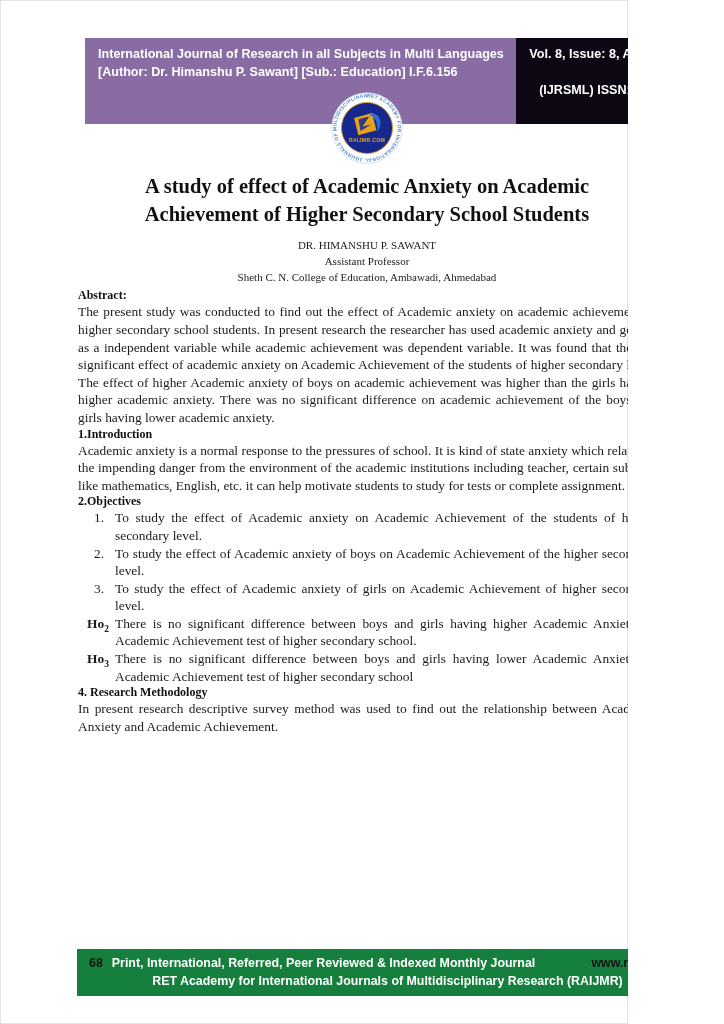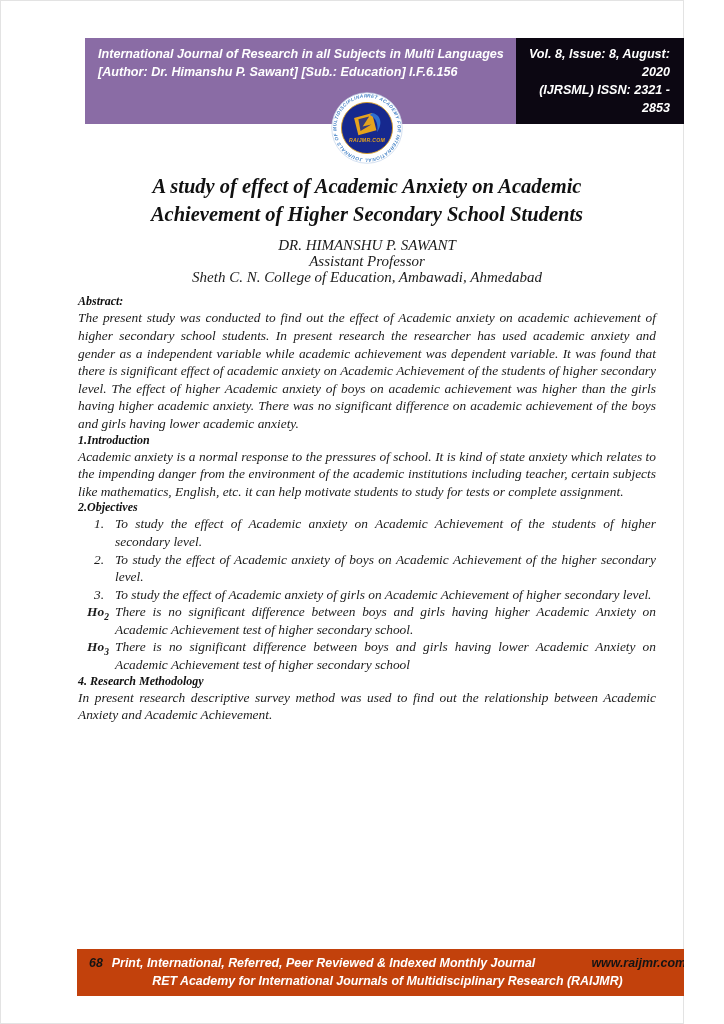--- a/index.html
+++ b/index.html
@@ -2,28 +2,27 @@
 <html><head>
 <meta charset="utf-8">
 <style>
   html, body {
     margin: 0;
     padding: 0;
     background: #ffffff;
   }
   .page {
     position: relative;
-    width: 684px;
+    width: 628px;
     height: 1024px;
     background: #ffffff;
     box-shadow: inset 0 0 0 1px #e3e3e3;
     overflow: hidden;
     font-family: "Liberation Serif", serif;
     color: #1b1b1b;
-    font-style: italic;
   }
 
   
   .header-banner {
     position: absolute;
     top: 38px;
     left: 85px;
     width: 603px;
     display: flex;
     font-family: "Liberation Sans", sans-serif;
@@ -68,23 +67,23 @@
     margin: 6px 0 10px 0;
     text-align: center;
     font-size: 20.5px;
     line-height: 28px;
     font-weight: bold;
     color: #111111;
   }
 
   .author-block {
     text-align: center;
-    font-size: 15px;
+    font-size: 11px;
     line-height: 15.8px;
-    margin-bottom: 9px;
+    margin-bottom: 3px;
   }
 
   h2.sec-heading {
     font-size: 12px;
     font-weight: bold;
     margin: 0;
     padding: 0;
     color: #111111;
   }
   .sec-gap { margin-top: 17px; }
@@ -136,21 +135,21 @@
   ul.hyp-list li .hlabel sub {
     font-size: 9.5px;
   }
 
   
   .footer-banner {
     position: absolute;
     left: 77px;
     top: 949px;
     width: 621px;
-    background: #c2410c;
+    background: #15803d;
     font-family: "Liberation Sans", sans-serif;
     font-weight: bold;
     font-size: 12.4px;
     line-height: 18px;
     padding: 5px 12px 6px 12px;
     box-sizing: border-box;
     color: #ffffff;
   }
   .footer-line1 {
     display: flex;

